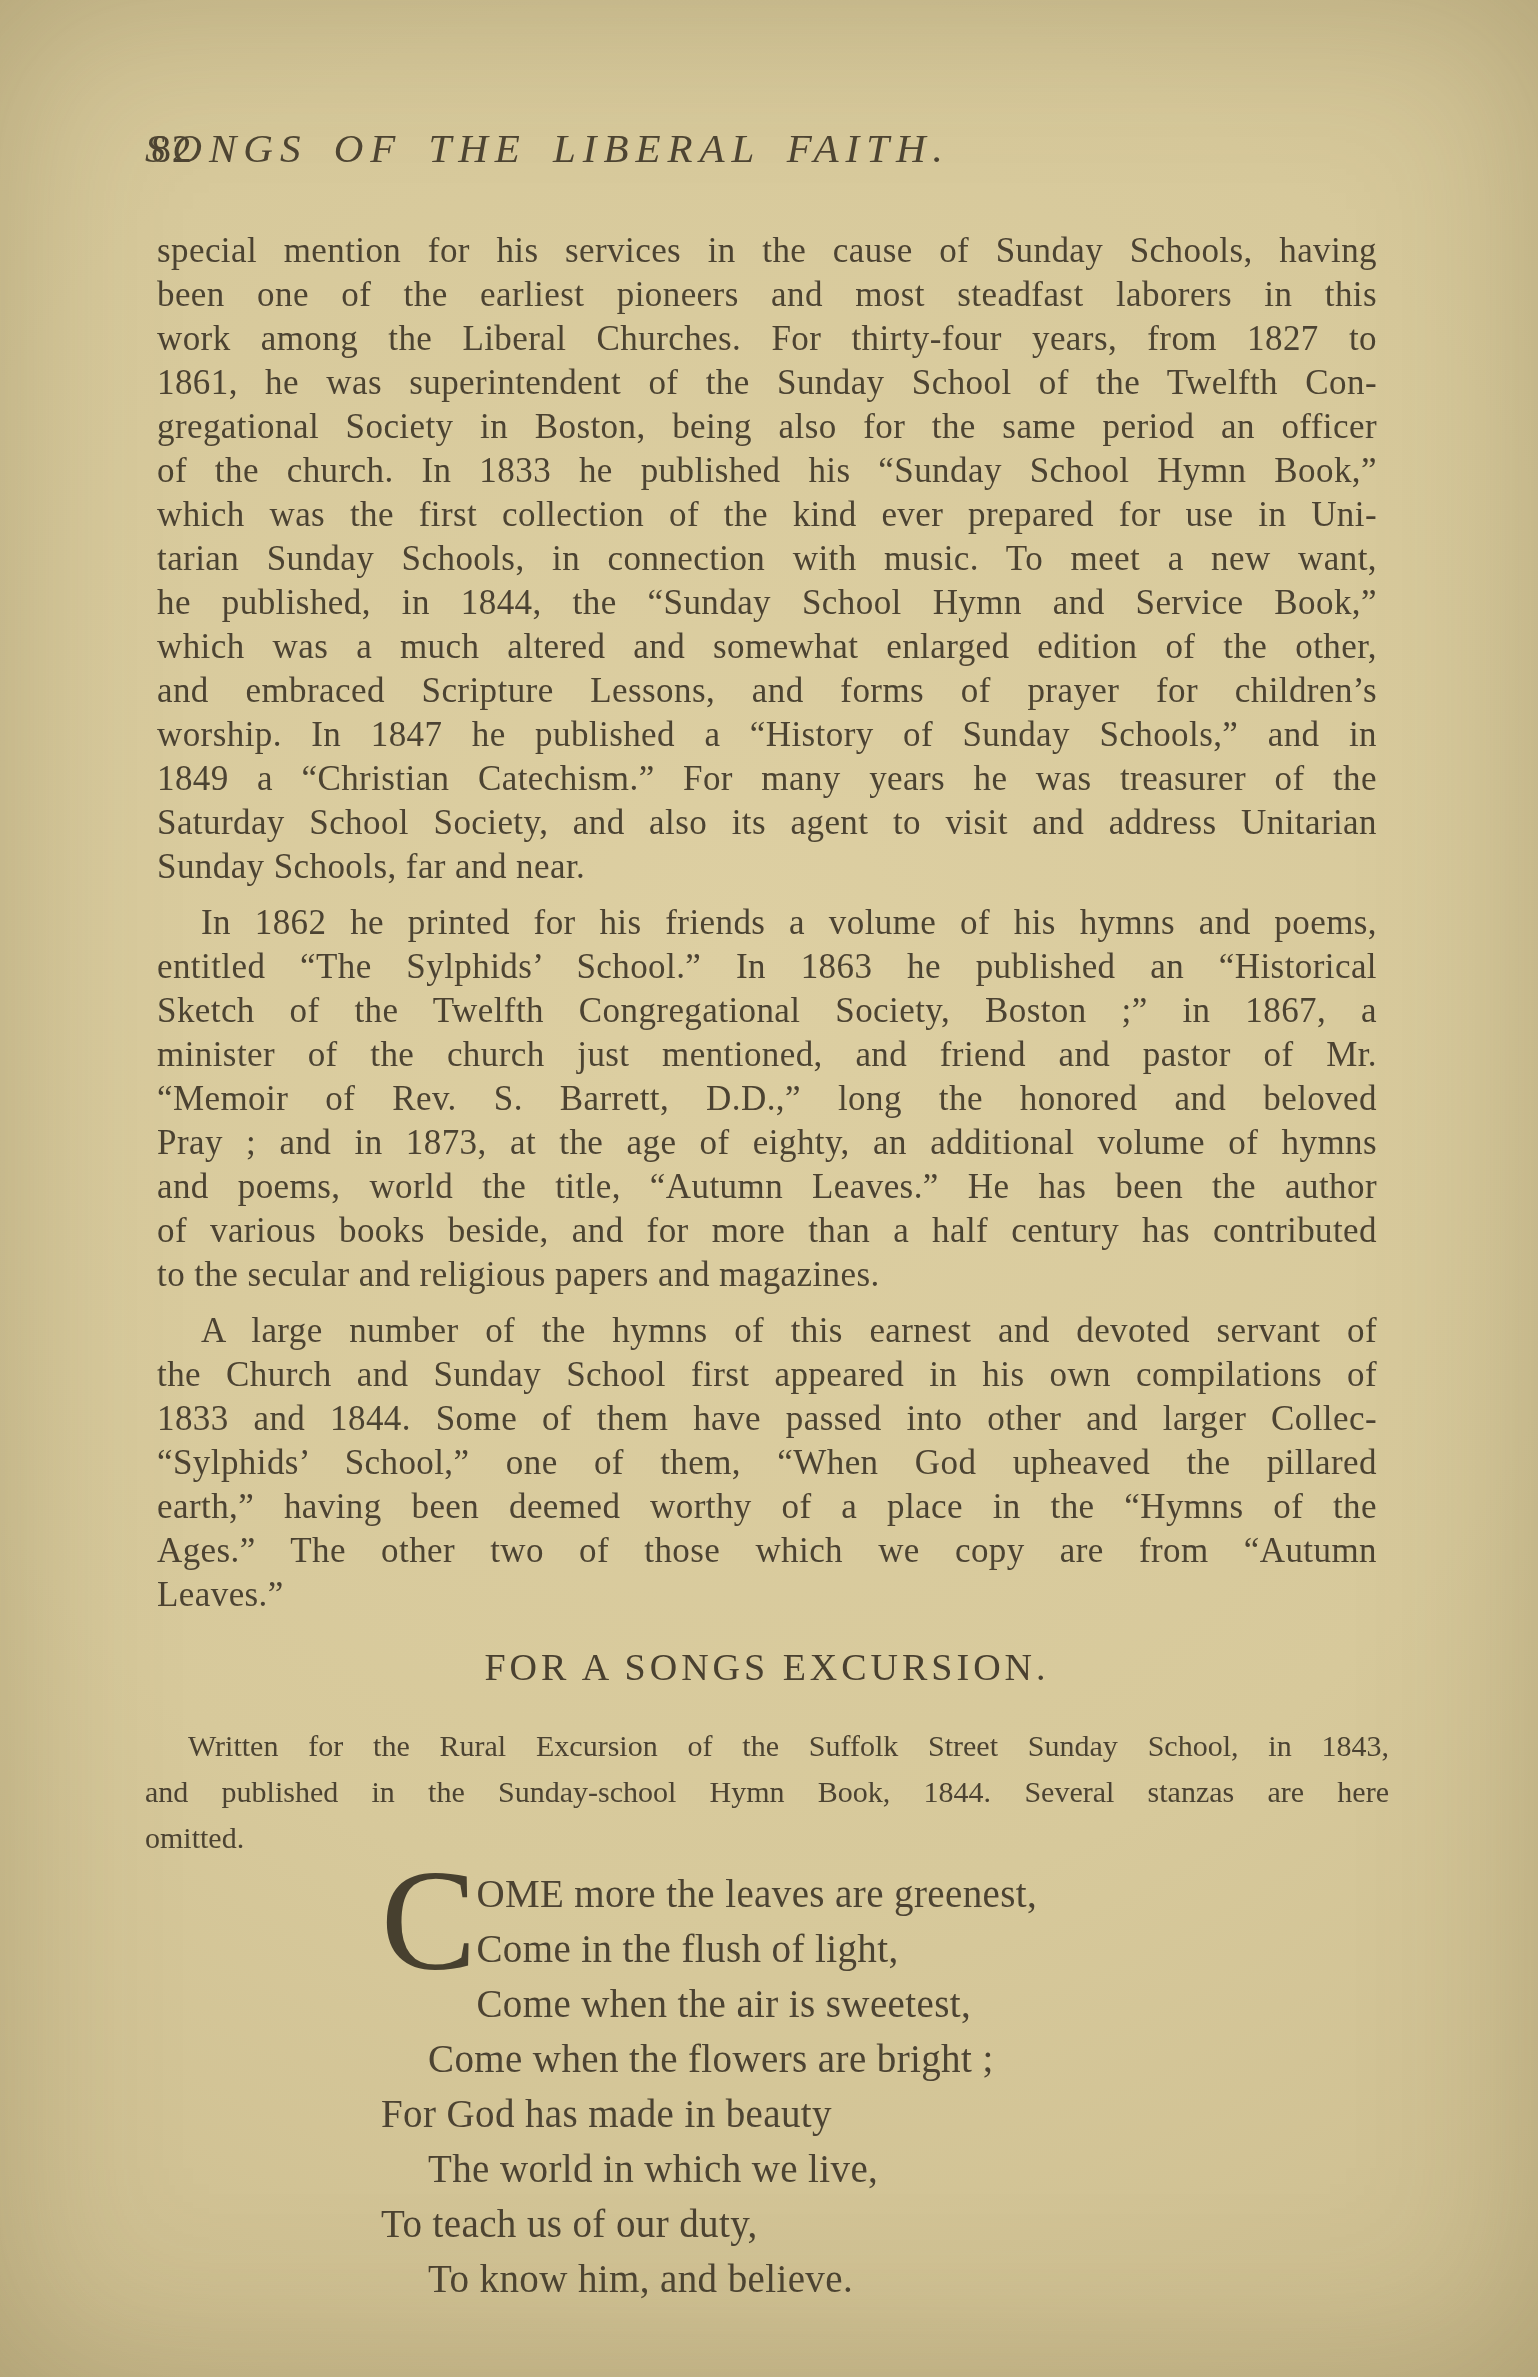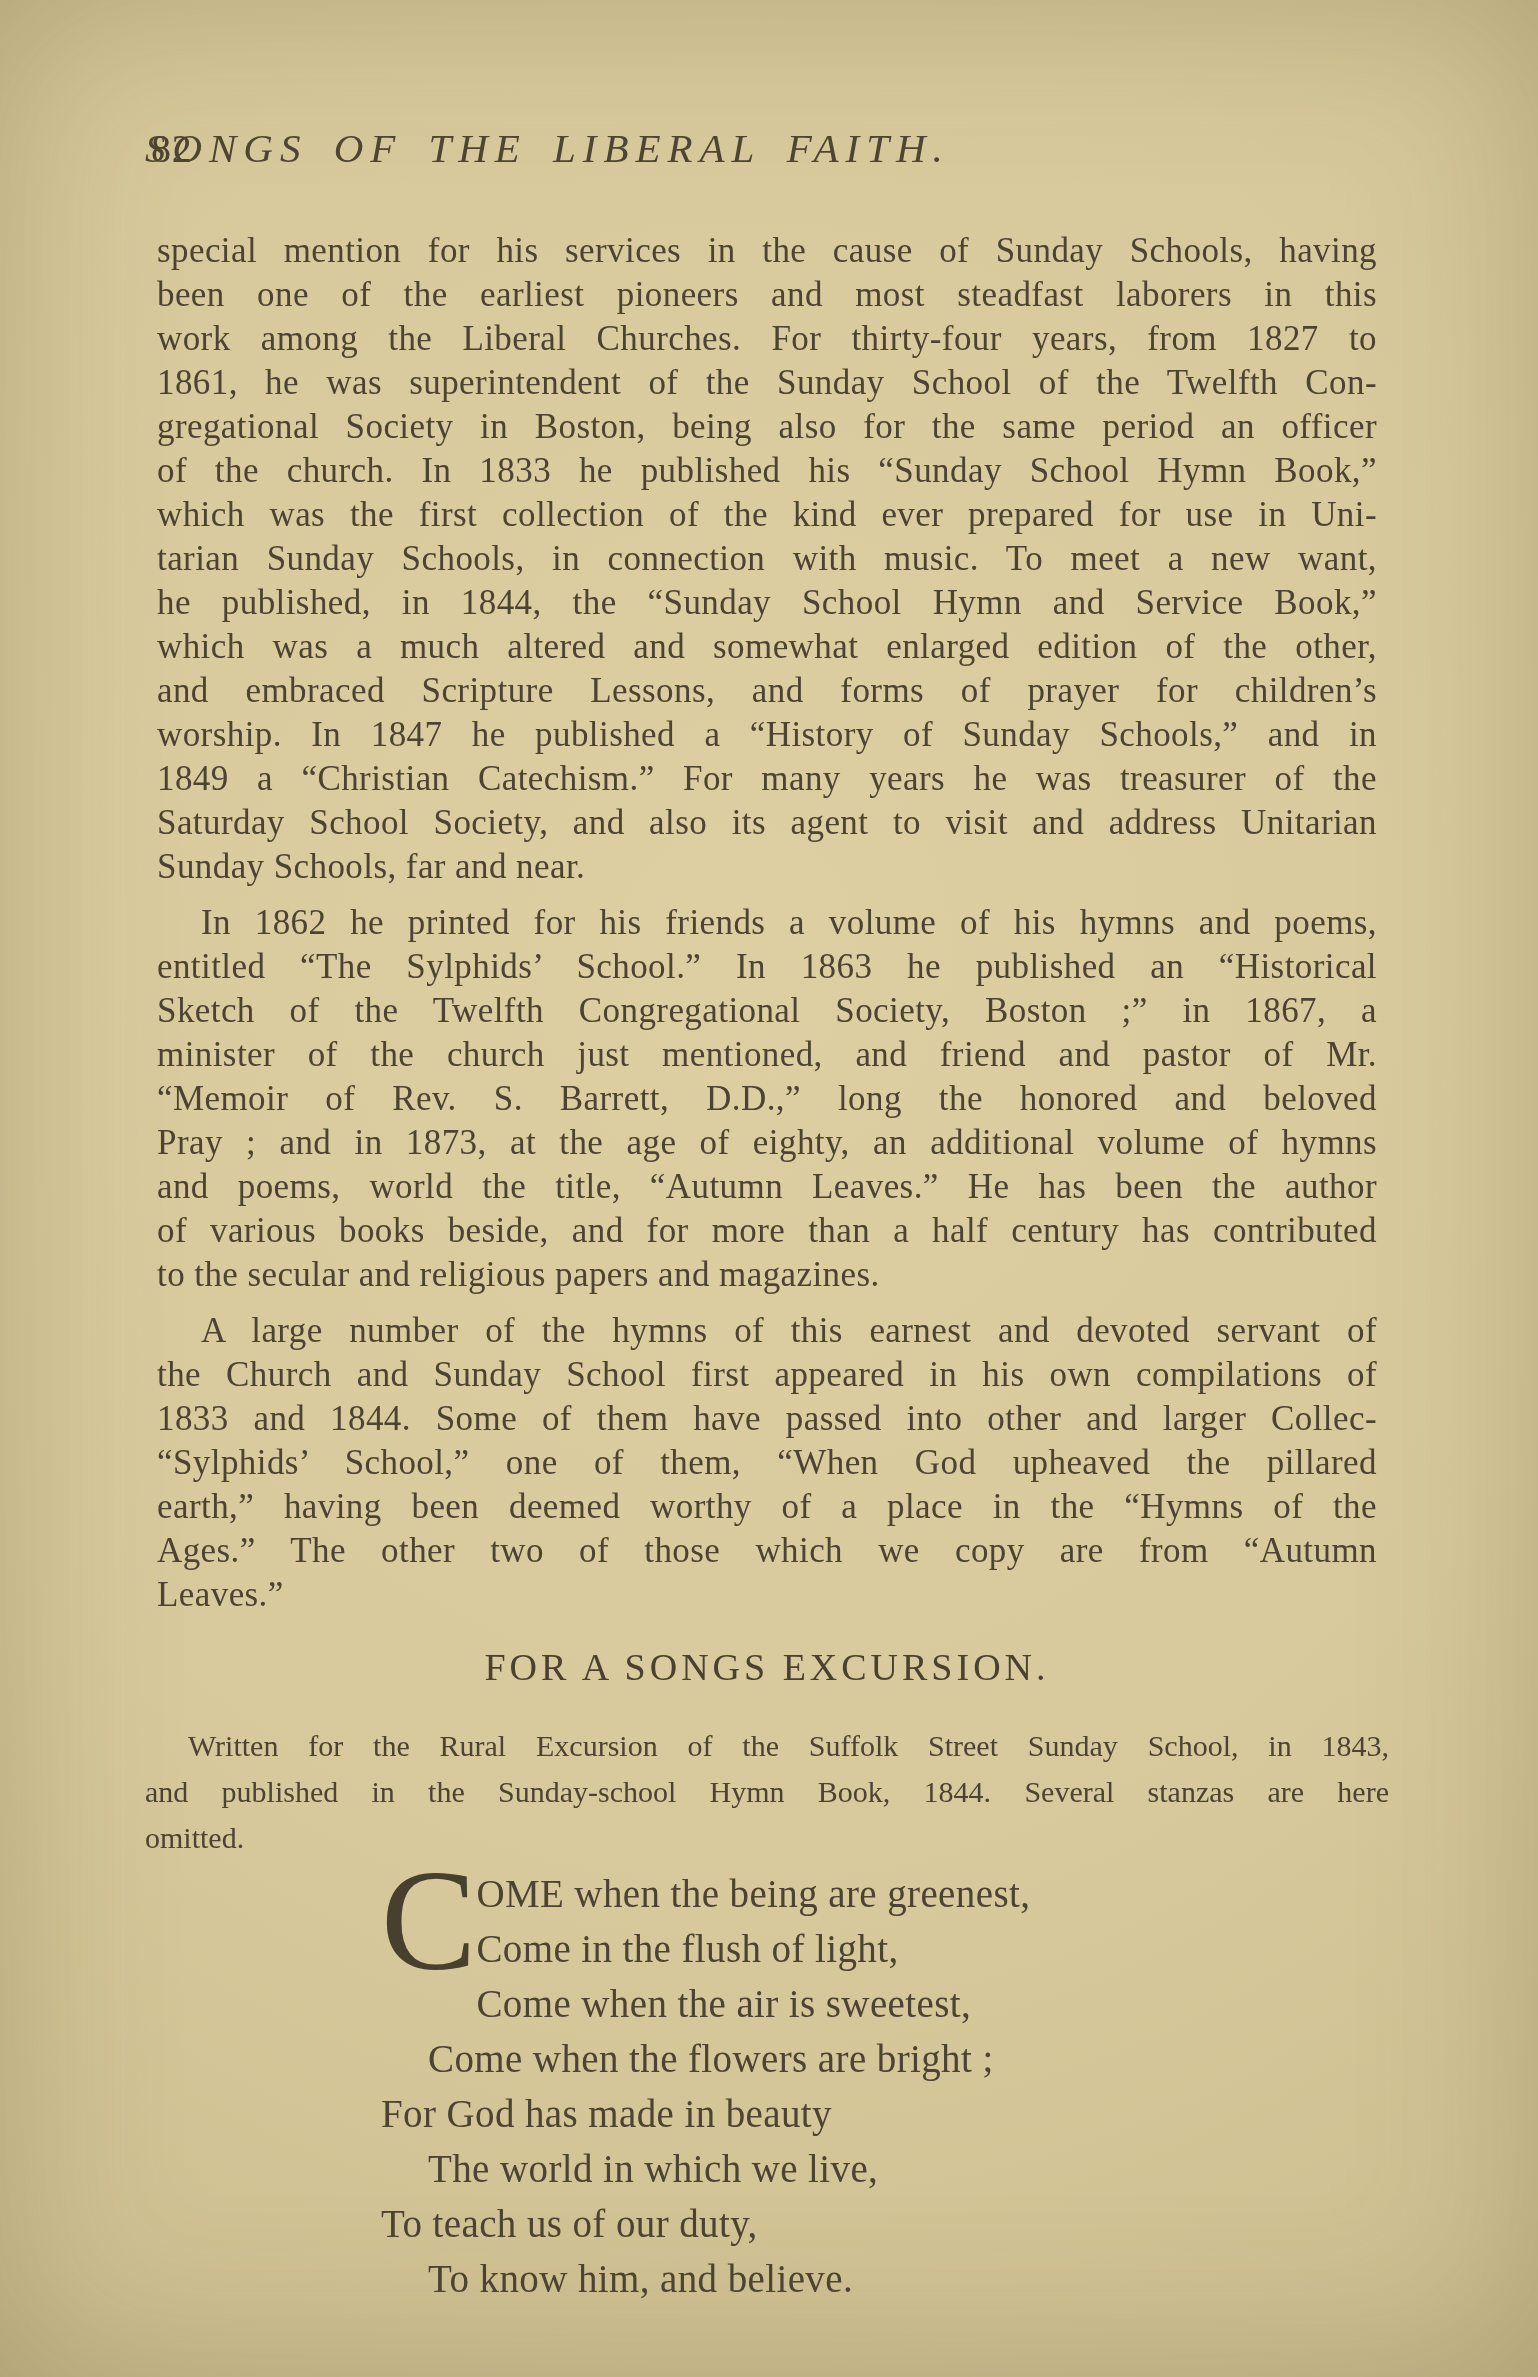--- a/index.html
+++ b/index.html
@@ -171,21 +171,21 @@
       <div class="line">and published in the Sunday-school Hymn Book, 1844.  Several stanzas are here</div>
 
       <div class="line">omitted.</div>
 
   </div>
 
   <div class="verse">
     <span class="dropcap">C</span>
     <div>
 
-        <div class="vline">OME when the being are greenest,</div>
+        <div class="vline">OME more the leaves are greenest,</div>
 
         <div class="vline indent">Come in the flush of light,</div>
 
         <div class="vline">Come when the air is sweetest,</div>
 
         <div class="vline indent">Come when the flowers are bright ;</div>
 
         <div class="vline">For God has made in beauty</div>
 
         <div class="vline indent">The world in which we live,</div>

